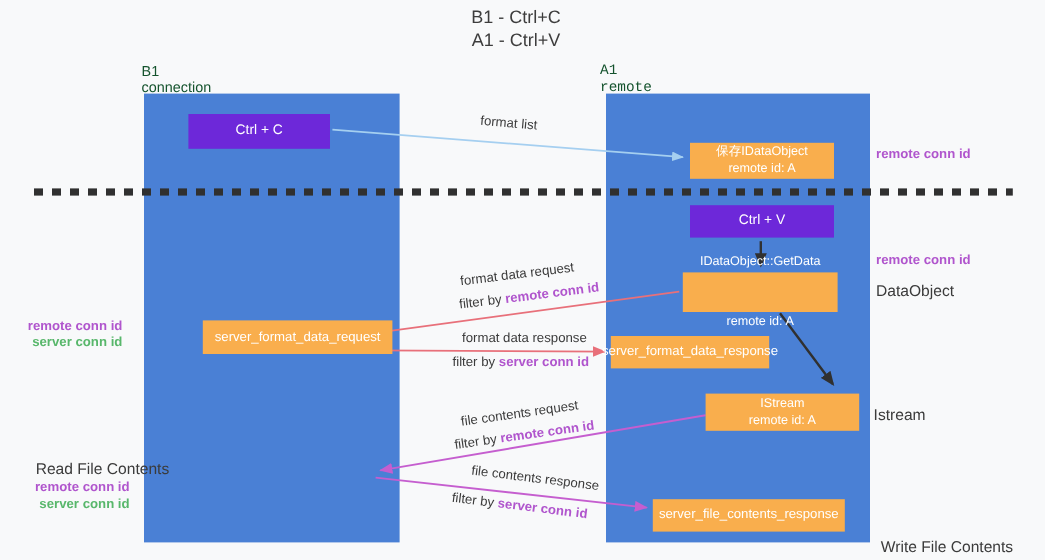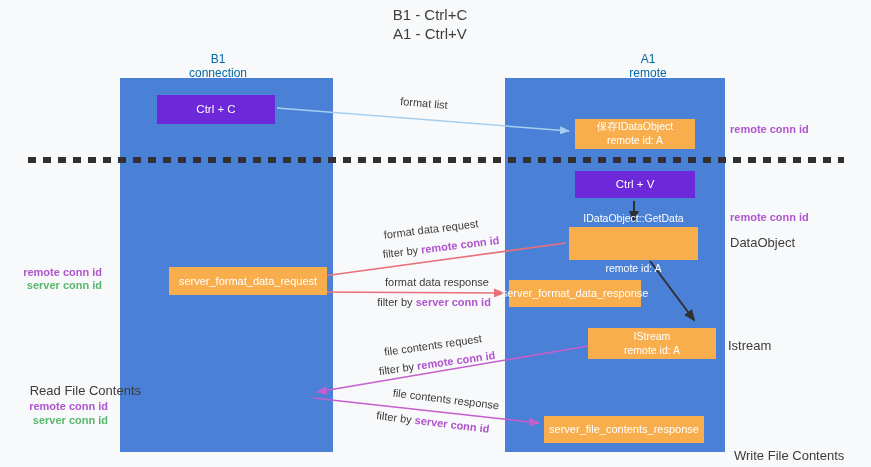--- a/index.html
+++ b/index.html
@@ -1,20 +1,20 @@
 <!DOCTYPE html>
 <html><head>
 <meta charset="utf-8">
 <style>
   html,body{margin:0;padding:0;background:#f8f9fa;}
   .canvas{position:relative;width:871px;height:467px;background:#f8f9fa;
           font-family:"Liberation Sans",sans-serif;overflow:hidden;}
   .lane{position:absolute;background:#4a80d5;}
   .title{position:absolute;text-align:center;color:#3d3d3d;font-size:15px;line-height:19px;}
-  .lanehdr{position:absolute;text-align:center;color:#0369a1;font-size:12px;line-height:14px;}
+  .lanehdr{position:absolute;text-align:left;color:#14532d;font-size:12px;line-height:14px;}
   .box{position:absolute;display:flex;flex-direction:column;align-items:center;justify-content:center;
        color:#fff;text-align:center;line-height:1.3;font-size:11px;z-index:3;}
   .orange{background:#f9ae4d;}
   .green{background:#6d28d9;}
   .twoline{font-size:10.5px;}
   .dashline{position:absolute;left:28px;top:157px;width:816px;height:6px;z-index:4;
             background:repeating-linear-gradient(to right,#303030 0 8px,transparent 8px 15px);}
   .sidelabel{position:absolute;font-size:11px;white-space:nowrap;z-index:3;}
   .leftlabel{position:absolute;left:0;text-align:right;white-space:nowrap;font-size:11px;z-index:3;}
   .purple{color:#b055cd;font-weight:bold;}
@@ -30,21 +30,21 @@
 
   <div class="title" style="left:330px;top:5px;width:200px;">
     <div>B1 - Ctrl+C</div>
     <div>A1 - Ctrl+V</div>
   </div>
 
   <div class="lanehdr" style="left:118px;top:52px;width:200px;">
     <div>B1</div>
     <div>connection</div>
   </div>
-  <div class="lanehdr" style="left:548px;top:52px;width:200px;">
+  <div class="lanehdr" style="left:500px;top:52px;width:200px;font-family:Liberation Mono, monospace;">
     <div>A1</div>
     <div>remote</div>
   </div>
 
   <div class="lane" style="left:120px;top:78px;width:213px;height:374px;"></div>
   <div class="lane" style="left:505px;top:78px;width:220px;height:374px;"></div>
 
   <svg class="arrows" width="871" height="467">
     <defs>
       <marker id="mblue" markerUnits="userSpaceOnUse" markerWidth="10" markerHeight="8" refX="9" refY="4" orient="auto">

